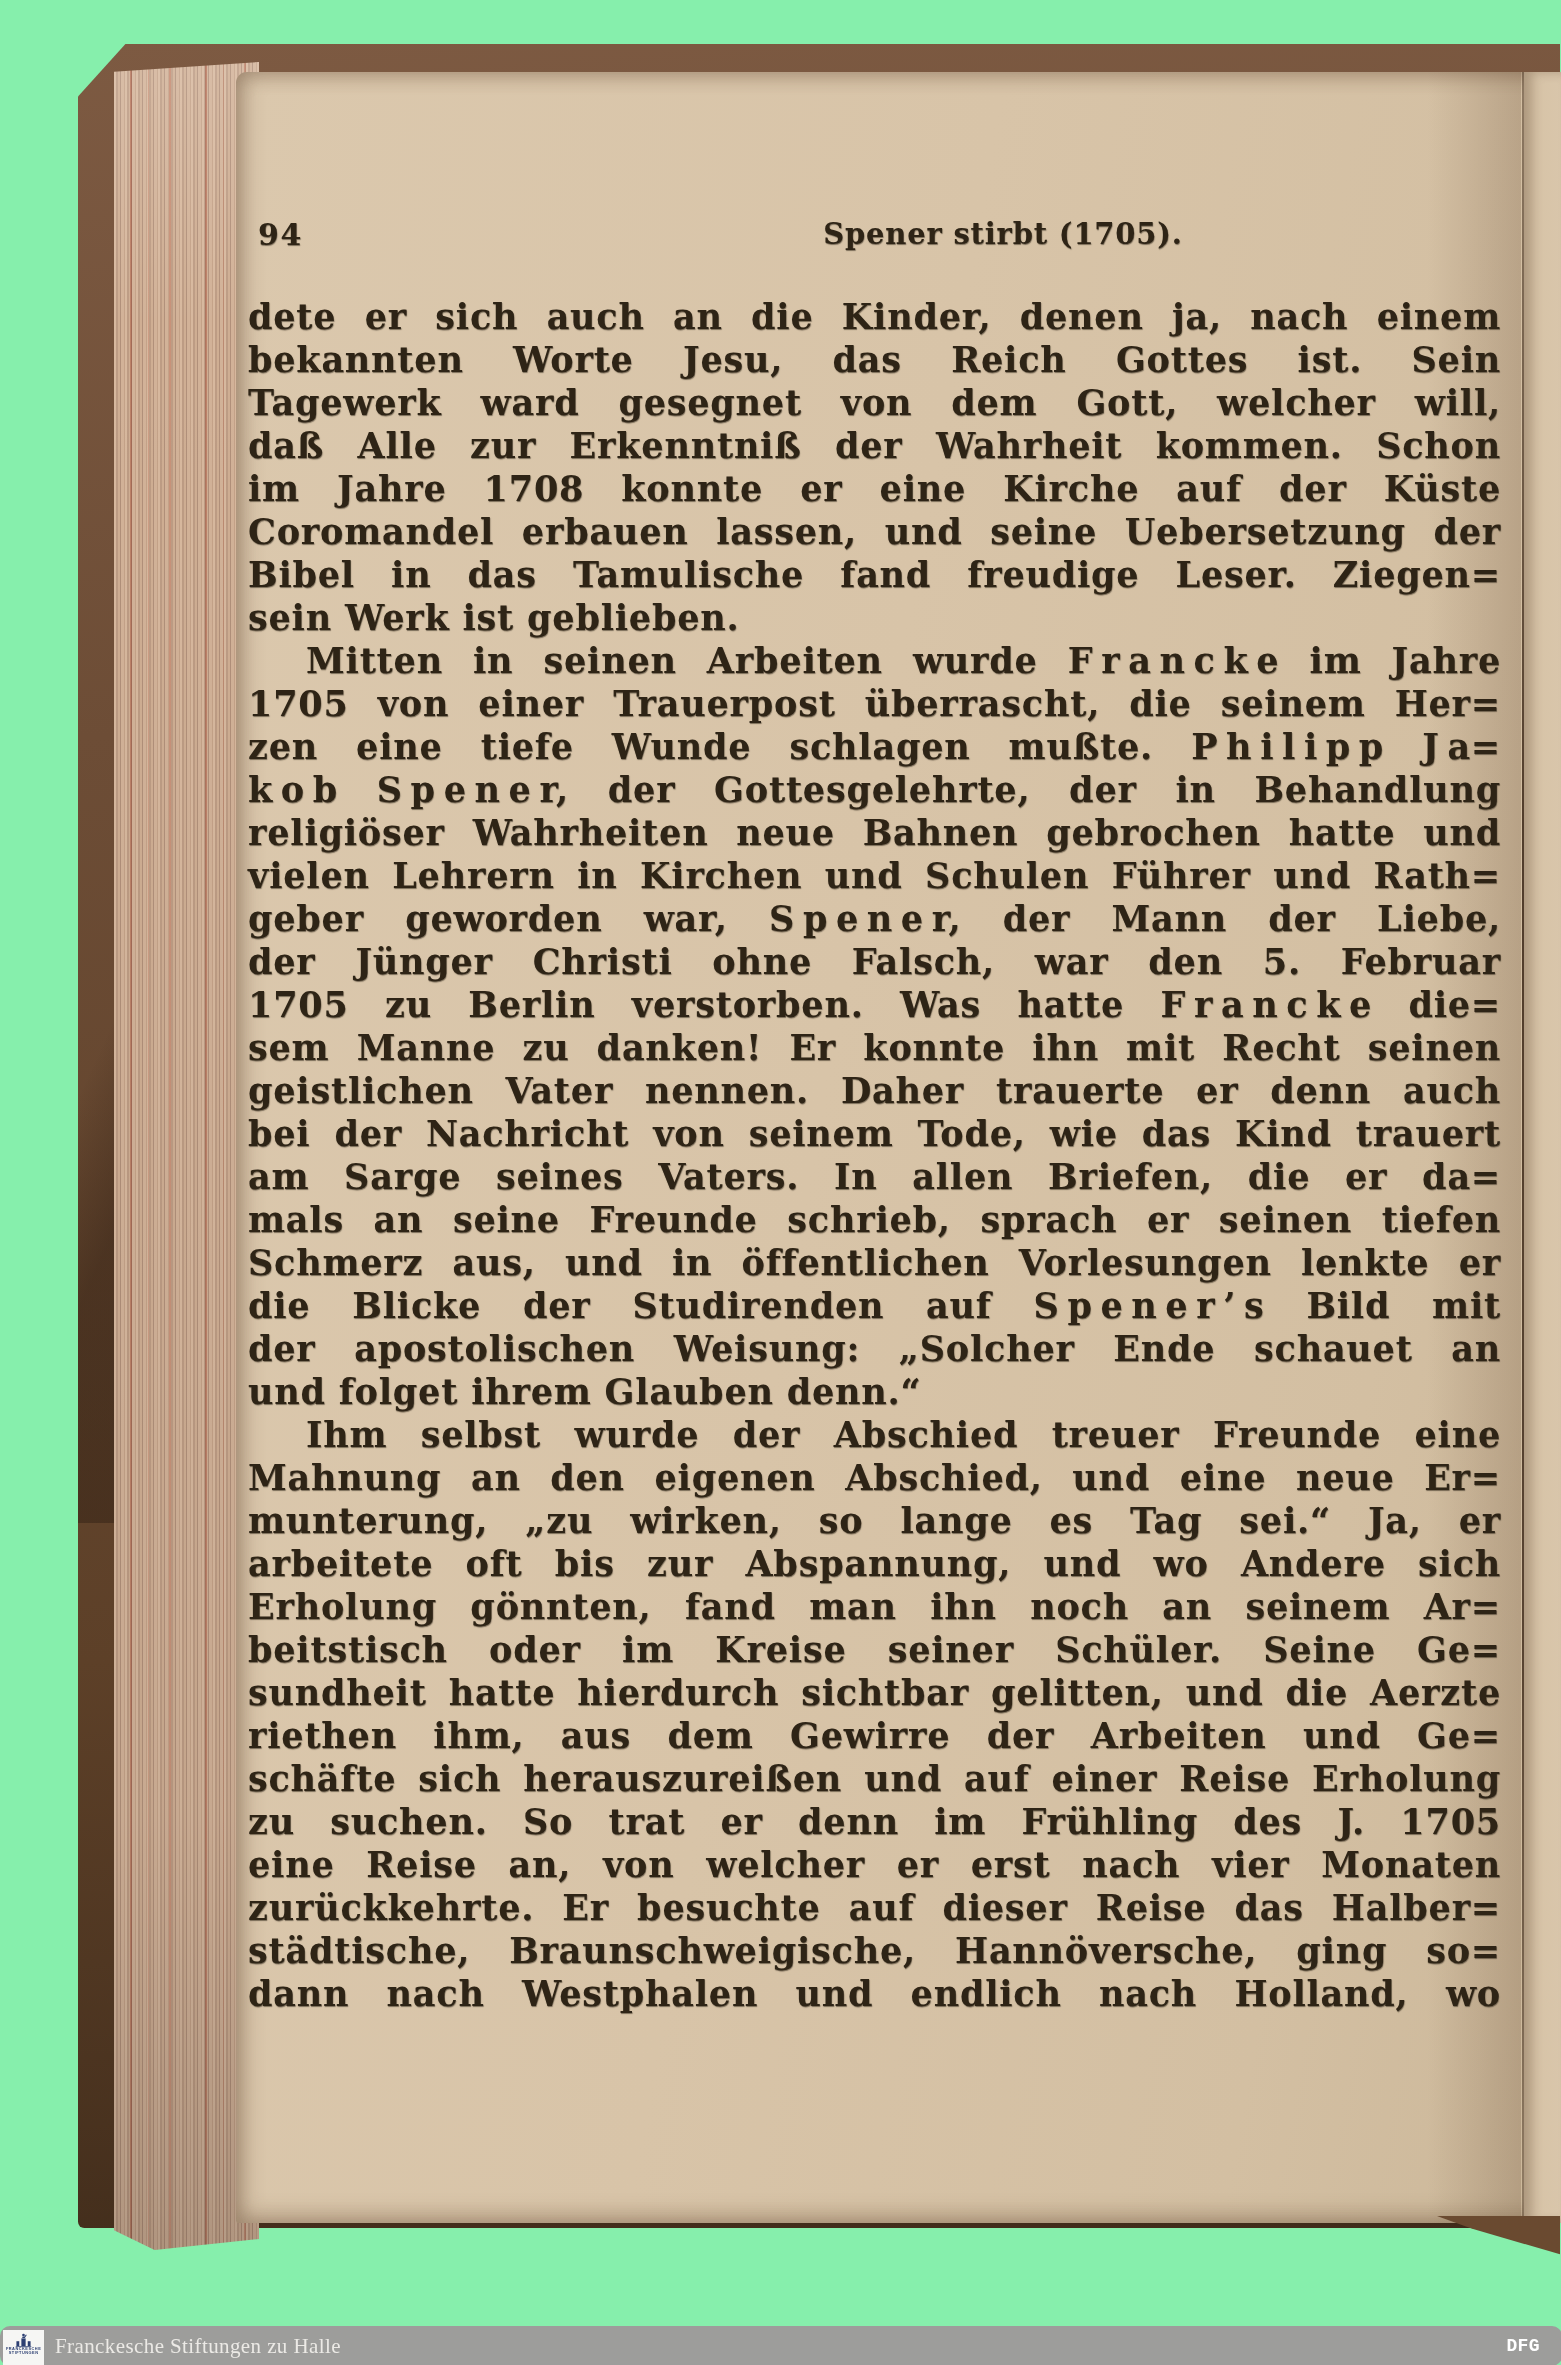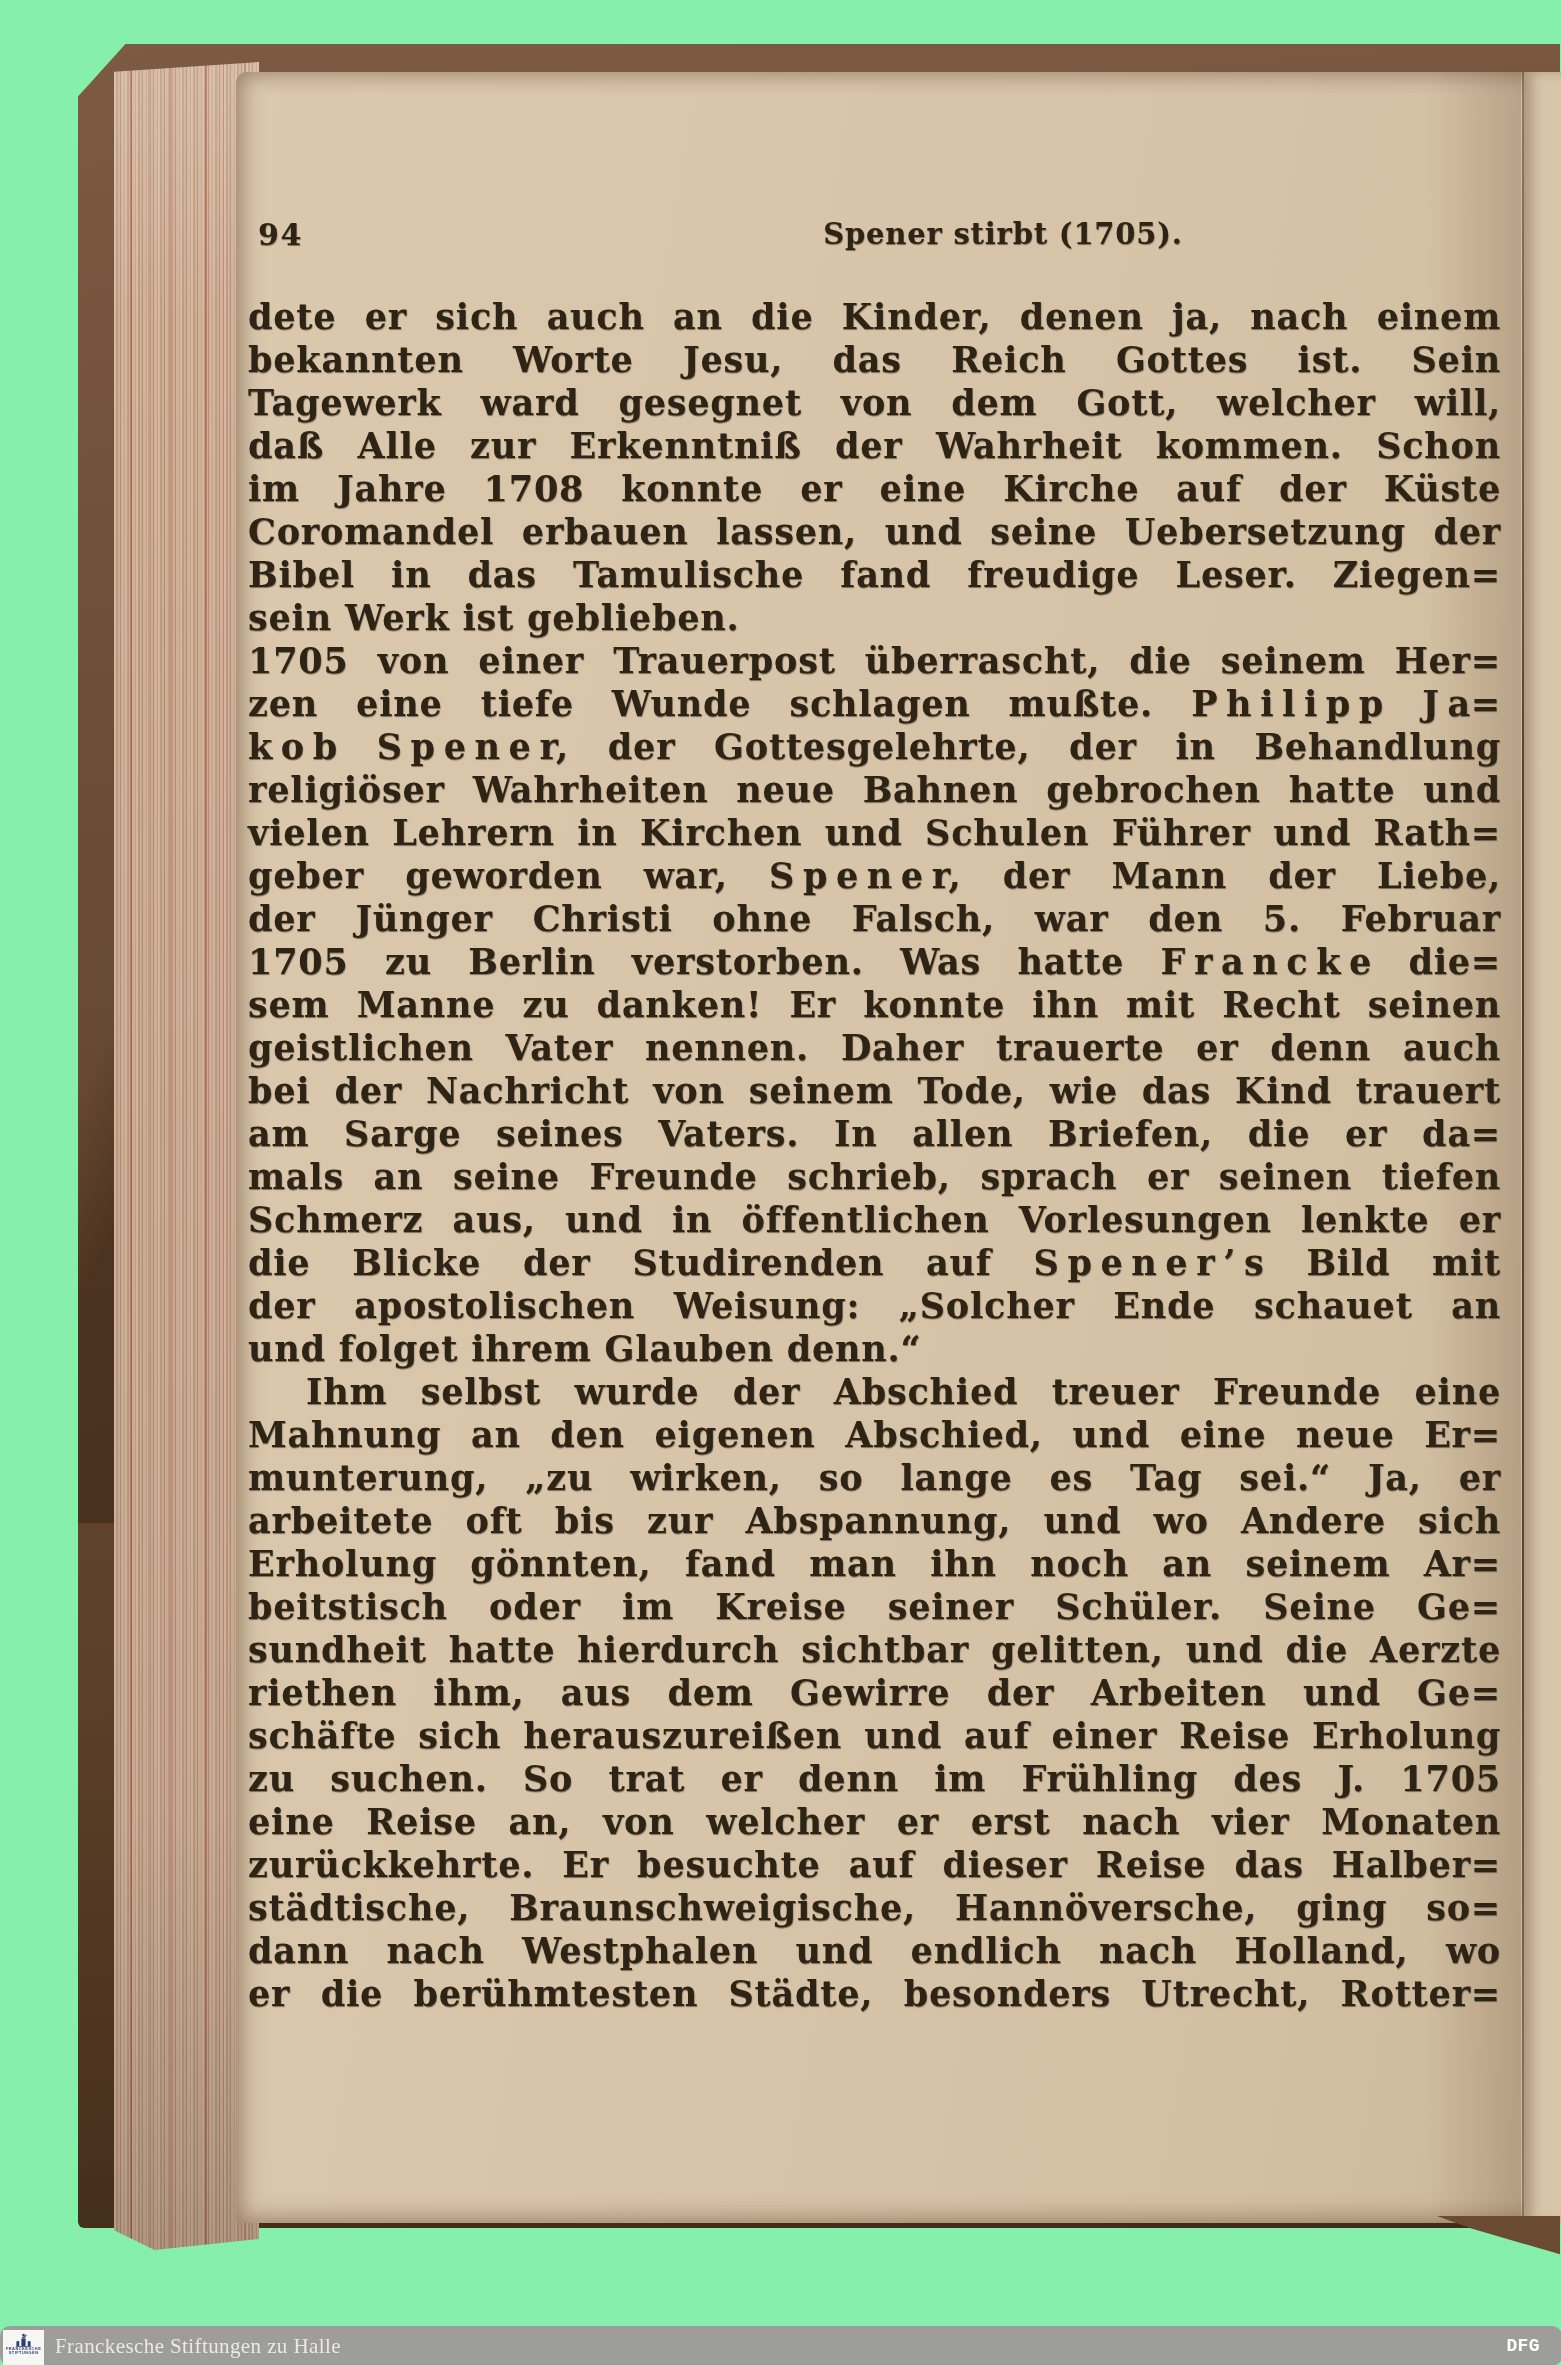--- a/index.html
+++ b/index.html
@@ -93,20 +93,21 @@
 
   <div id="body-text" class="ink">
       <div class="tline">dete er sich auch an die Kinder, denen ja, nach einem</div>
       <div class="tline">bekannten Worte Jesu, das Reich Gottes ist. Sein</div>
       <div class="tline">Tagewerk ward gesegnet von dem Gott, welcher will,</div>
       <div class="tline">daß Alle zur Erkenntniß der Wahrheit kommen. Schon</div>
       <div class="tline">im Jahre 1708 konnte er eine Kirche auf der Küste</div>
       <div class="tline">Coromandel erbauen lassen, und seine Uebersetzung der</div>
       <div class="tline">Bibel in das Tamulische fand freudige Leser. Ziegen=</div>
       <div class="tline short">sein Werk ist geblieben.</div>
+      <div class="tline indent">Mitten in seinen Arbeiten wurde F r a n c k e im Jahre</div>
       <div class="tline">1705 von einer Trauerpost überrascht, die seinem Her=</div>
       <div class="tline">zen eine tiefe Wunde schlagen mußte. P h i l i p p J a=</div>
       <div class="tline">k o b S p e n e r, der Gottesgelehrte, der in Behandlung</div>
       <div class="tline">religiöser Wahrheiten neue Bahnen gebrochen hatte und</div>
       <div class="tline">vielen Lehrern in Kirchen und Schulen Führer und Rath=</div>
       <div class="tline">geber geworden war, S p e n e r, der Mann der Liebe,</div>
       <div class="tline">der Jünger Christi ohne Falsch, war den 5. Februar</div>
       <div class="tline">1705 zu Berlin verstorben. Was hatte F r a n c k e die=</div>
       <div class="tline">sem Manne zu danken! Er konnte ihn mit Recht seinen</div>
       <div class="tline">geistlichen Vater nennen. Daher trauerte er denn auch</div>
@@ -124,21 +125,20 @@
       <div class="tline">Erholung gönnten, fand man ihn noch an seinem Ar=</div>
       <div class="tline">beitstisch oder im Kreise seiner Schüler. Seine Ge=</div>
       <div class="tline">sundheit hatte hierdurch sichtbar gelitten, und die Aerzte</div>
       <div class="tline">riethen ihm, aus dem Gewirre der Arbeiten und Ge=</div>
       <div class="tline">schäfte sich herauszureißen und auf einer Reise Erholung</div>
       <div class="tline">zu suchen. So trat er denn im Frühling des J. 1705</div>
       <div class="tline">eine Reise an, von welcher er erst nach vier Monaten</div>
       <div class="tline">zurückkehrte. Er besuchte auf dieser Reise das Halber=</div>
       <div class="tline">städtische, Braunschweigische, Hannöversche, ging so=</div>
       <div class="tline">dann nach Westphalen und endlich nach Holland, wo</div>
-      <div class="tline">er die berühmtesten Städte, besonders Utrecht, Rotter=</div>
     </div>
 
   <div id="bottom-wedge"></div>
 
   <div id="footer-bar">
     <div id="logo-box">
       <svg width="17" height="15.6" viewBox="0 0 24 20">
         <g fill="#2c3f72">
           <rect x="2" y="12" width="4" height="7"></rect>
           <rect x="18" y="12" width="4" height="7"></rect>

